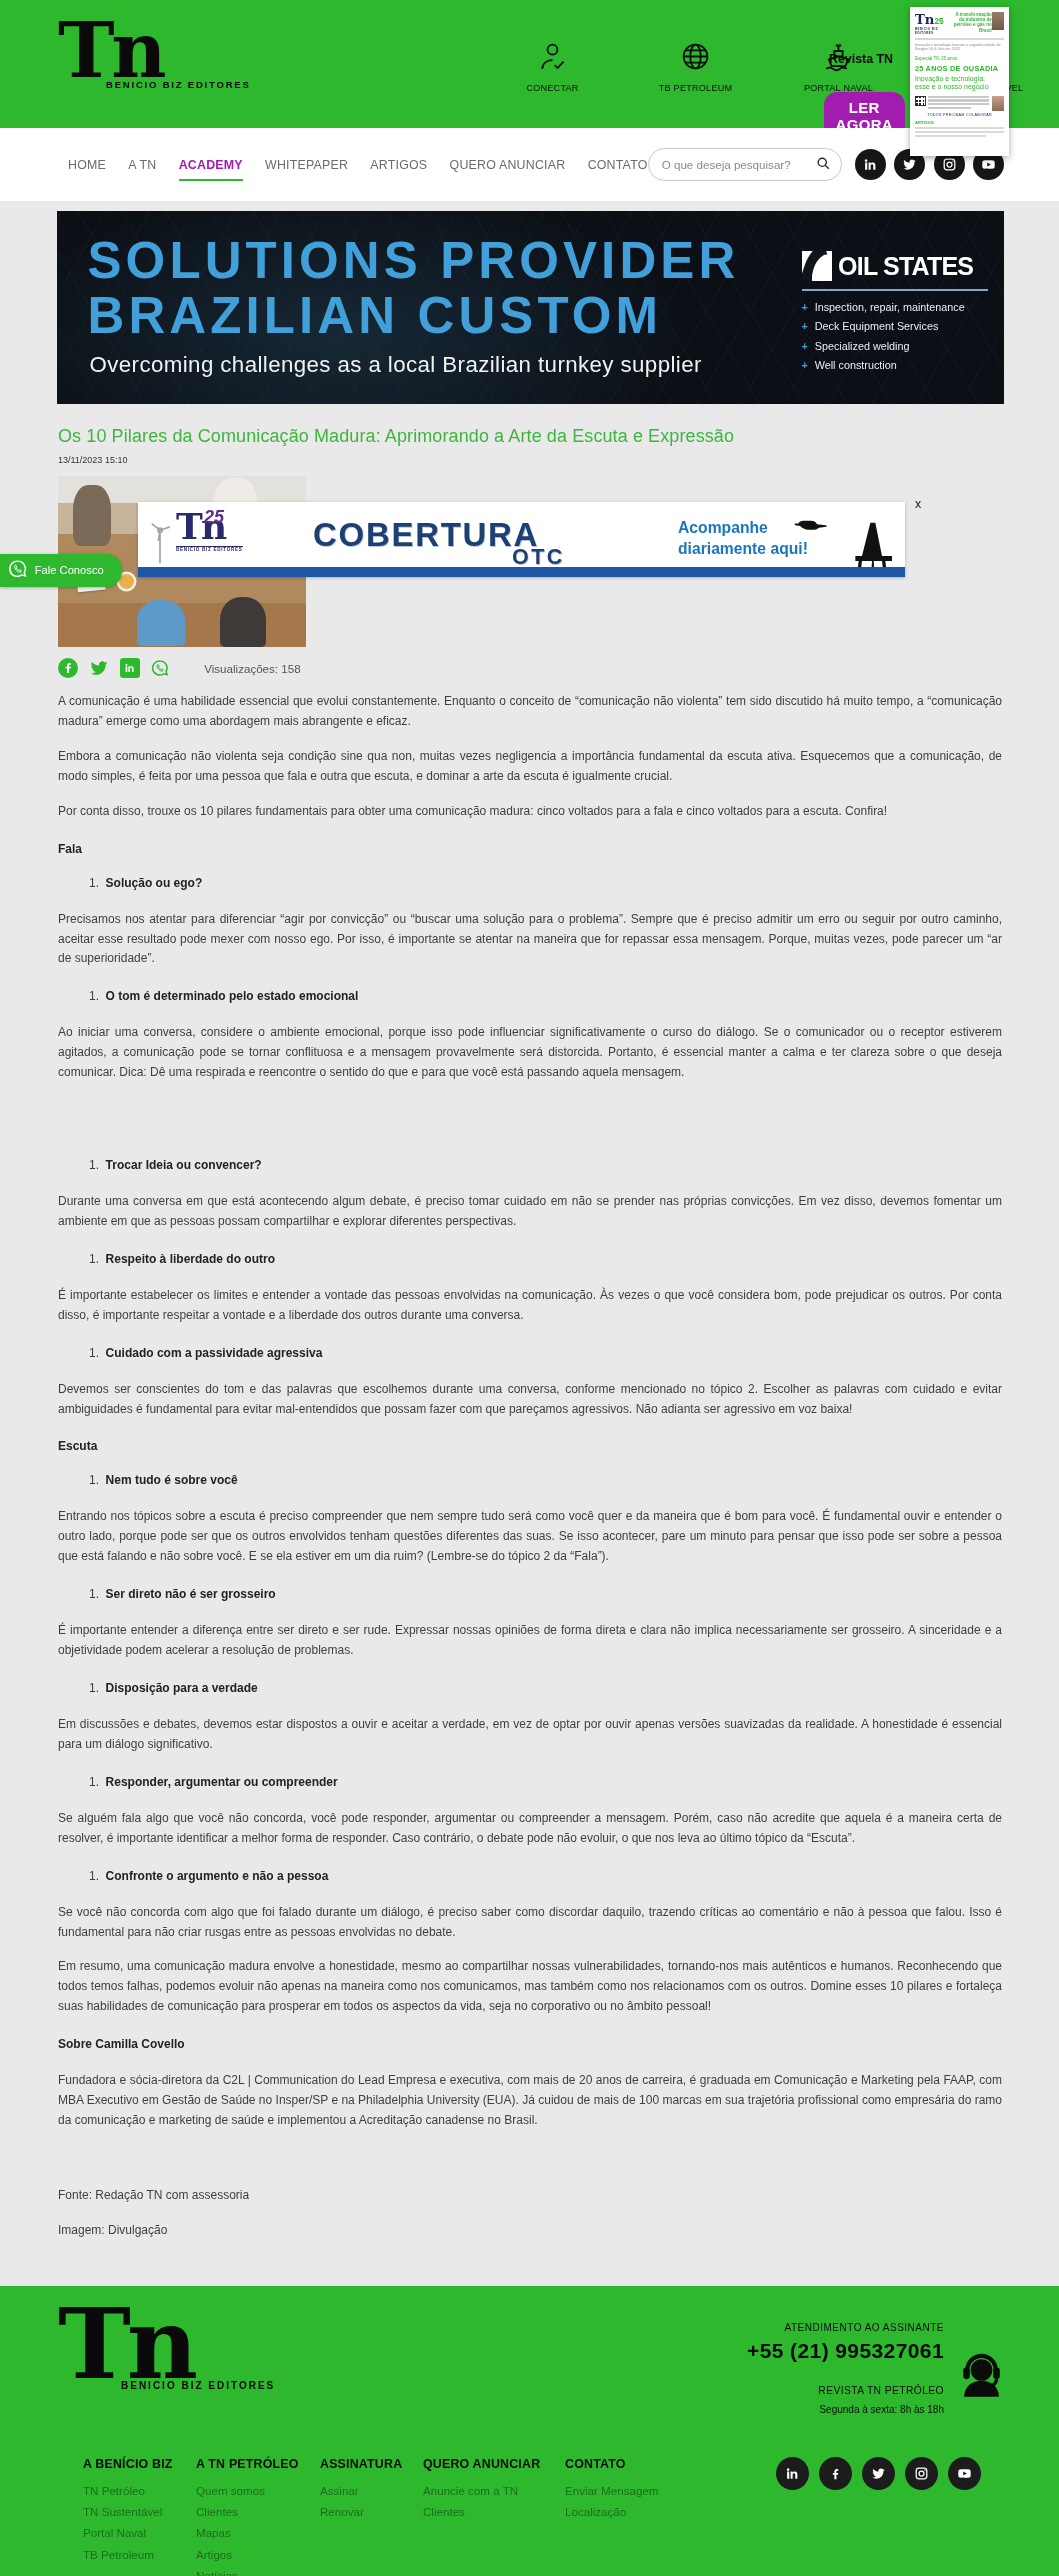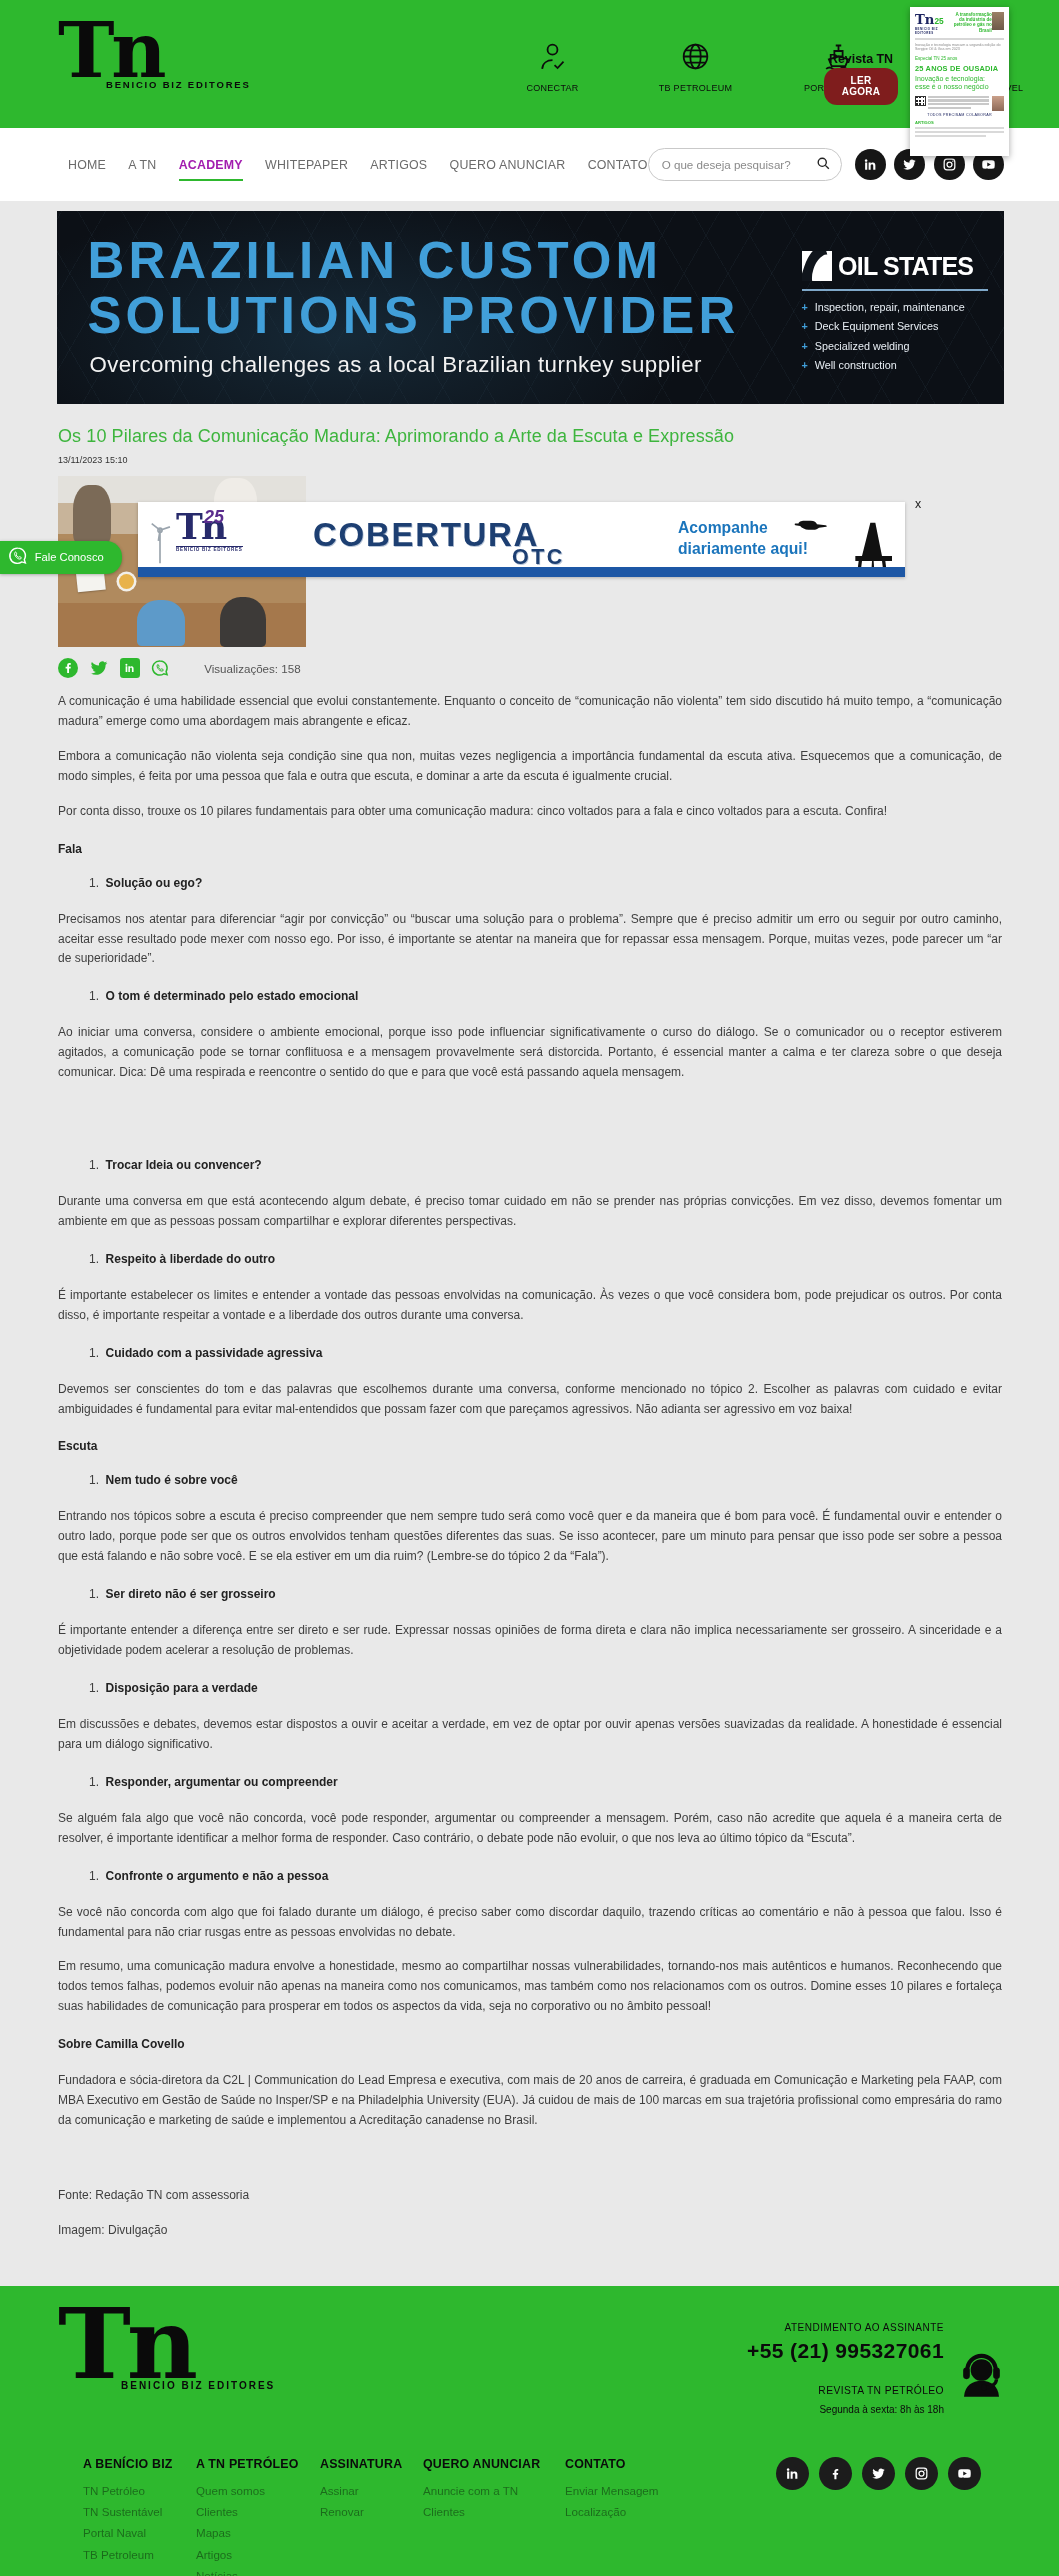--- a/index.html
+++ b/index.html
@@ -13,21 +13,21 @@
   .site-header { height:128px; background:#2eb82e; position:relative; }
   .brand { position:absolute; left:58px; top:15px; color:#0a0a0a; }
   .brand .tn { font-family:"DejaVu Serif", serif; font-weight:bold; font-size:76px; line-height:71px; letter-spacing:-3.3px; }
   .brand .sub { font-family:"Liberation Sans",sans-serif; font-size:9.5px; font-weight:bold; letter-spacing:1.8px; margin-left:48px; margin-top:-6.6px; }
   .quicklinks { position:absolute; left:513px; top:40px; display:flex; gap:64px; }
   .qlink { display:flex; flex-direction:column; align-items:center; width:79px; color:#0c0c0c; }
   .qlink svg { width:33px; height:33px; stroke:#0c0c0c; fill:none; stroke-width:1.3; }
   .qlink .ql-label { font-size:9px; letter-spacing:0.3px; margin-top:6.6px; white-space:nowrap; }
   .revista { position:absolute; left:824px; top:52px; width:74px; text-align:center; }
   .revista .rv-label { font-size:12.4px; font-weight:bold; color:#0b0b0b; }
-  .ler-btn { margin-top:2px; background:#7f1d1d; color:#fff; font-size:10px; font-weight:bold; letter-spacing:0.3px; padding:7.4px 11.6px; border-radius:13.2px; border:none; cursor:pointer; }
+  .ler-btn { margin-top:26px; background:#a21caf; color:#fff; font-size:15px; font-weight:bold; letter-spacing:0.3px; padding:7.4px 11.6px; border-radius:13.2px; border:none; cursor:pointer; }
   
   .cover { position:absolute; right:51px; top:6.6px; width:99px; height:149px; background:#fff; box-shadow:0 1.7px 6.6px rgba(0,0,0,.35); z-index:30; padding:5px 5px 3.3px; overflow:hidden; font-family:"Liberation Sans",sans-serif; }
   .cov-row1 { display:flex; justify-content:space-between; }
   .cov-logo { font-family:"DejaVu Serif",serif; font-weight:bold; font-size:13.2px; color:#1d2560; line-height:11.6px; }
   .cov-logo .c25 { color:#2eb82e; font-size:8.3px; font-family:"Liberation Sans",sans-serif; }
   .cov-pub { font-size:2.9px; letter-spacing:0.5px; color:#1d2560; font-weight:bold; }
   .cov-man { width:15px; height:18px; background:linear-gradient(180deg,#9b8066,#6e5949); }
   .cov-headtop { font-size:4.6px; line-height:5.4px; color:#2eb82e; text-align:right; width:51px; font-weight:bold; }
   .cov-bar { height:2.5px; background:#d7d7d7; margin:2.5px 0; }
   .cov-strip { font-size:3.7px; color:#8a8a8a; line-height:4.1px; }
@@ -100,21 +100,21 @@
   .otc-25 { position:absolute; left:28px; top:-1.7px; font-size:18px; font-weight:bold; color:#5b2d8e; font-style:italic; }
   .otc-pub { font-size:4.6px; font-weight:bold; letter-spacing:0.7px; color:#272a6b; margin-top:1.7px; border-top:0.8px solid #272a6b; padding-top:0.8px; }
   .otc-turbine { position:absolute; left:6.6px; top:10px; width:30px; height:53px; stroke:#9aa4ad; fill:none; stroke-width:2; }
   .otc-title { position:absolute; left:175px; top:13.2px; font-size:33px; font-weight:bold; color:#1d3f72; letter-spacing:1.7px; text-shadow:0.8px 0.8px 0 #b9c6d8; }
   .otc-event { position:absolute; left:374px; top:43px; font-size:21.5px; font-weight:bold; color:#1d3f72; letter-spacing:2.5px; text-shadow:0.8px 0.8px 0 #b9c6d8; }
   .otc-cta { position:absolute; left:540px; top:15px; color:#1b75bc; font-weight:bold; font-size:15.7px; line-height:21px; }
   .otc-heli { position:absolute; left:654px; top:13.2px; width:36px; height:20px; fill:#111; }
   .otc-rig { position:absolute; right:8.3px; bottom:1.7px; width:50px; height:55px; fill:#111; }
   .otc-close { position:absolute; left:857px; top:21.5px; font-size:12.4px; color:#222; cursor:pointer; line-height:1; }
   
-  .wa-pill { position:absolute; left:0; top:541px; z-index:50; background:#2eb82e; color:#fff; display:flex; align-items:center; gap:6.6px; padding:4.1px 18px 4.1px 6.6px; border-radius:0 15.7px 15.7px 0; box-shadow:0 0.8px 3.3px rgba(0,0,0,.3); cursor:pointer; }
+  .wa-pill { position:absolute; left:0; top:554px; z-index:50; background:#2eb82e; color:#fff; display:flex; align-items:center; gap:6.6px; padding:4.1px 18px 4.1px 6.6px; border-radius:0 15.7px 15.7px 0; box-shadow:0 0.8px 3.3px rgba(0,0,0,.3); cursor:pointer; }
   .wa-pill svg { width:21.5px; height:21.5px; }
   .wa-pill .wa-label { font-size:11.2px; }
   
   .share-row { margin-top:10px; display:flex; align-items:center; gap:10.8px; height:21.5px; }
   .share-ic { width:20px; height:20px; display:flex; align-items:center; justify-content:center; cursor:pointer; }
   .sh-fb { background:#2eb82e; border-radius:50%; }
   .sh-fb svg { width:10px; height:10px; fill:#fff; }
   .sh-tw svg { width:20px; height:20px; fill:#2eb82e; }
   .sh-li { background:#2eb82e; border-radius:3.3px; }
   .sh-li svg { width:11.6px; height:11.6px; fill:#fff; }
@@ -281,22 +281,22 @@
           <path d="M21.6 7.2a2.5 2.5 0 0 0-1.75-1.77C18.3 5 12 5 12 5s-6.3 0-7.85.43A2.5 2.5 0 0 0 2.4 7.2 26 26 0 0 0 2 12a26 26 0 0 0 .4 4.8 2.5 2.5 0 0 0 1.75 1.77C5.7 19 12 19 12 19s6.3 0 7.85-.43a2.5 2.5 0 0 0 1.75-1.77A26 26 0 0 0 22 12a26 26 0 0 0-.4-4.8zM10 15.2V8.8L15.8 12z"></path>
         </svg>
     </span>
   </div>
 </nav>
 
 <main>
   <div class="banner-pad"></div>
   <div class="banner">
     <div class="bn-title">
+      <div>SOLUTIONS PROVIDER</div>
       <div>BRAZILIAN CUSTOM</div>
-      <div>SOLUTIONS PROVIDER</div>
     </div>
     <div class="bn-sub">Overcoming challenges as a local Brazilian turnkey supplier</div>
     <div class="bn-right">
       <div class="bn-brand">
         <span class="bn-mark"></span>
         <span class="bn-brandname">OIL STATES</span>
       </div>
       <div class="bn-line"></div>
       <div class="bn-bullets">
         <div class="bn-bullet">Inspection, repair, maintenance</div>

